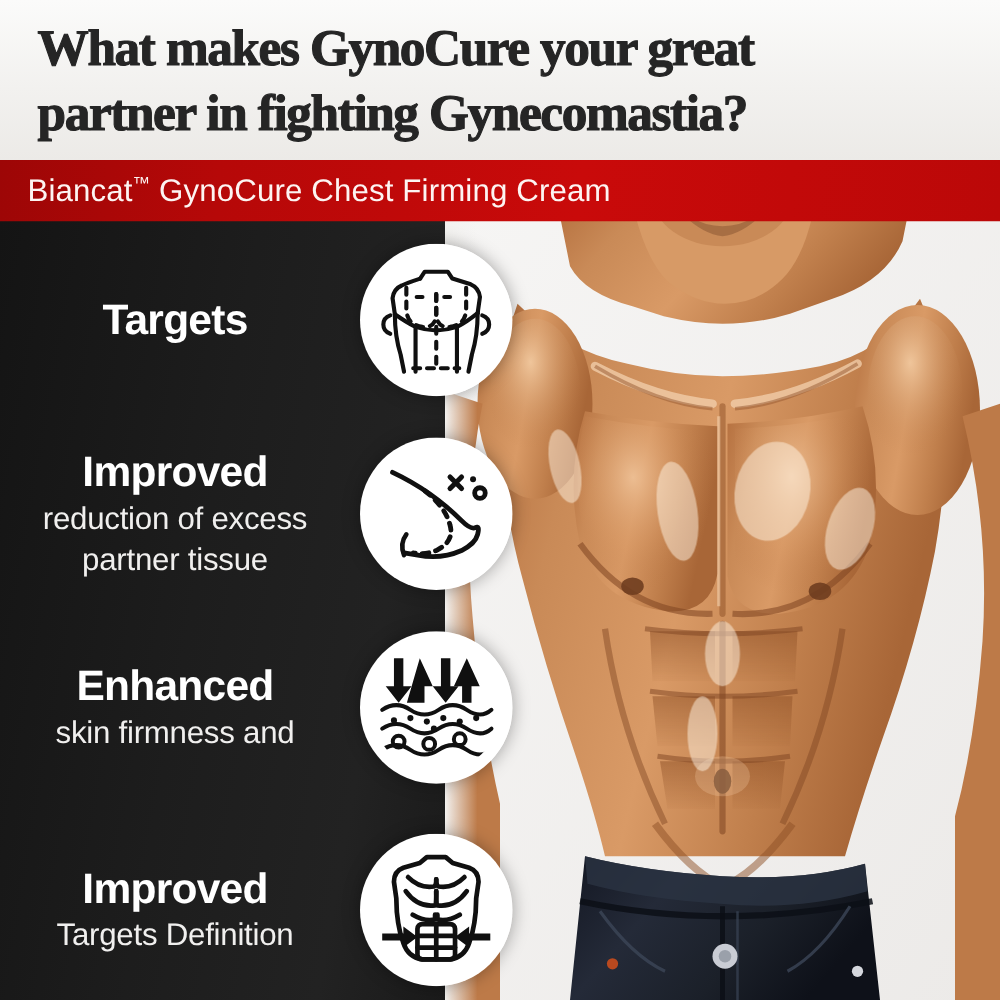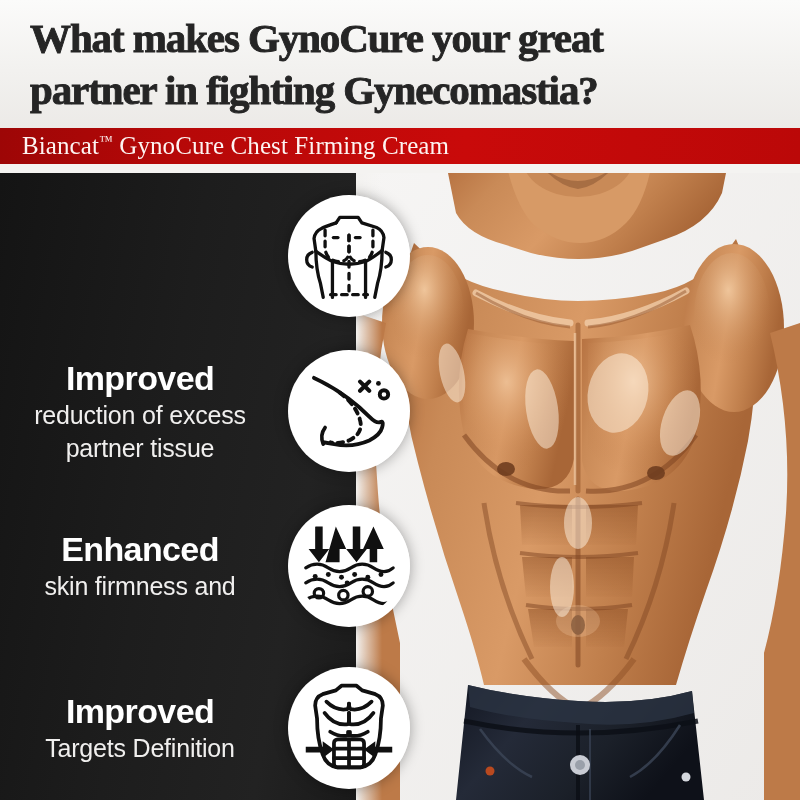--- a/index.html
+++ b/index.html
@@ -27,24 +27,23 @@
     line-height:52px;
     letter-spacing:-1.1px;
     font-stretch:condensed;
     text-align:left;
     font-family:Liberation Serif, serif;
     -webkit-text-stroke:0.9px #252525;
   }
 
   
   .redband{
-    position:absolute;left:0;top:128px;width:800px;height:36px;
+    position:absolute;left:0;top:128px;width:800px;height:49px;
     background:linear-gradient(95deg,#9d0606 0%,#b60808 22%,#c90a0a 58%,#bb0808 100%);
     z-index:7;
-    font-family:Liberation Serif, serif;
   }
   .redband-text{
     position:absolute;left:22px;top:50%;transform:translateY(-50%);
     color:#fdf4f2;font-size:25px;letter-spacing:0.1px;white-space:nowrap;
   }
   .redband-text .tm{font-size:14px;vertical-align:super;}
 
   
   .photo{
     position:absolute;left:356px;top:173px;width:444px;height:627px;
@@ -230,20 +229,21 @@
       <rect x="0" y="0" width="26" height="627" fill="url(#leftEdgeFade)"></rect>
     </svg>
   </div>
 
   <div class="panel"></div>
 
   <div class="features">
 
     <div class="feature r0">
       <div class="f-text">
+        <div class="f-title">Targets</div>
       </div>
       <div class="f-icon">
         <div class="disc">
           <svg width="92" height="92" viewBox="0 0 100 100" fill="none" stroke="#101010" stroke-width="3.6" stroke-linecap="round" stroke-linejoin="round">
             <path d="M36,14 L40,8 L60,8 L64,14 L80,19 Q87,22 88,30 L86,44"></path>
             <path d="M36,14 Q24,18 20,20 Q13,23 12,31 L14,45"></path>
             <path d="M14,45 Q14,64 19,80 L22,95"></path>
             <path d="M86,44 Q86,64 81,80 L78,95"></path>
             <path d="M14,45 Q24,52 32,56 L32,95"></path>
             <path d="M86,44 Q76,52 68,56 L68,95"></path>

